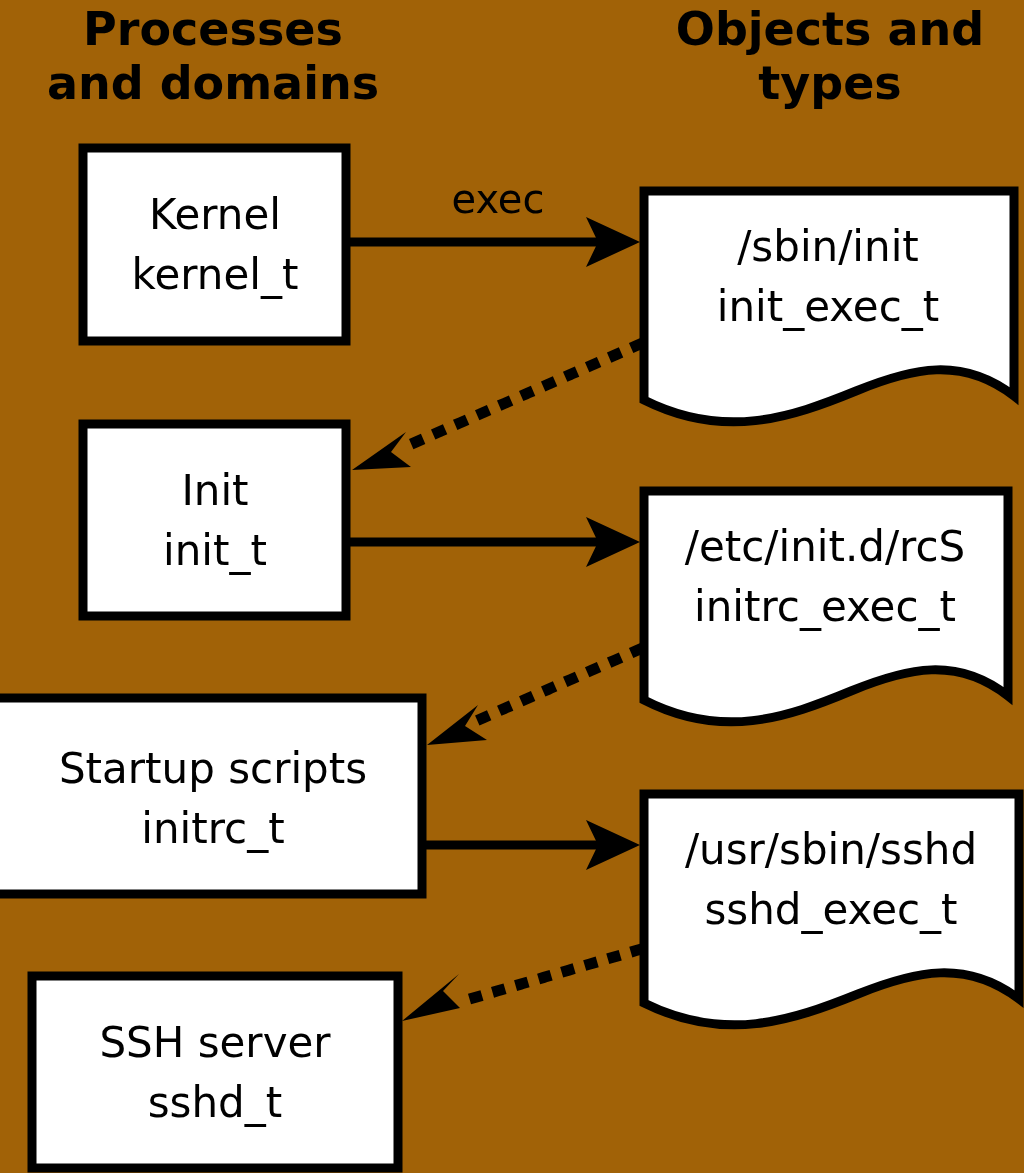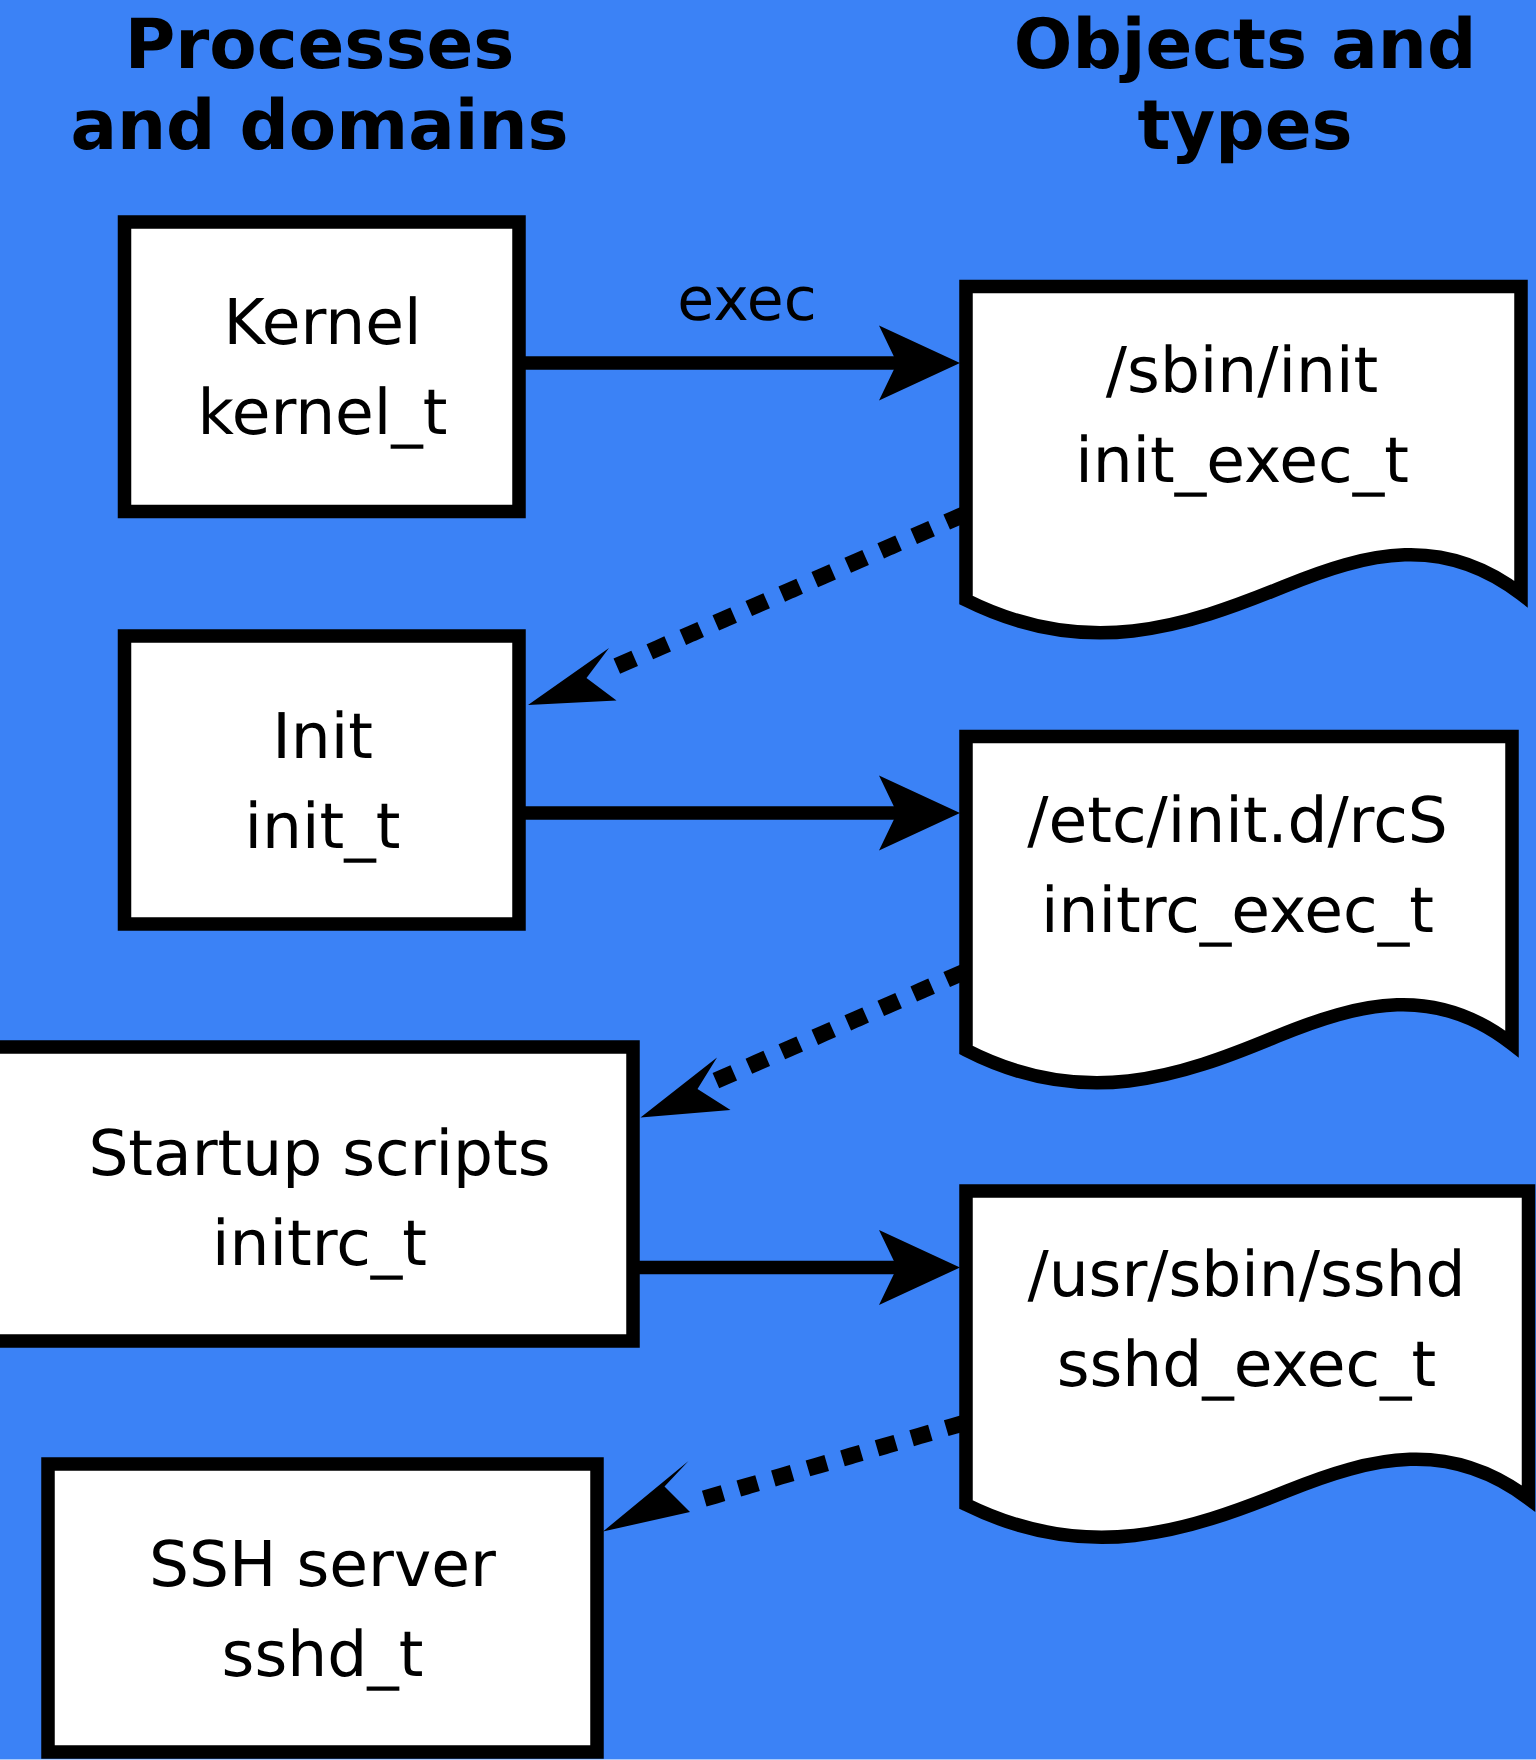--- a/index.html
+++ b/index.html
@@ -7,21 +7,21 @@
     padding: 0;
     background: #ffffff;
   }
   body {
     font-family: "Liberation Sans", sans-serif;
   }
   #diagram-root {
     position: relative;
     width: 1024px;
     height: 1173px;
-    background: #3b82f6;
+    background: #a16207;
     overflow: hidden;
   }
   svg.diagram-svg {
     display: block;
     width: 1024px;
     height: 1173px;
   }
   .column-heading {
     font-family: "DejaVu Sans", sans-serif;
     font-weight: bold;

